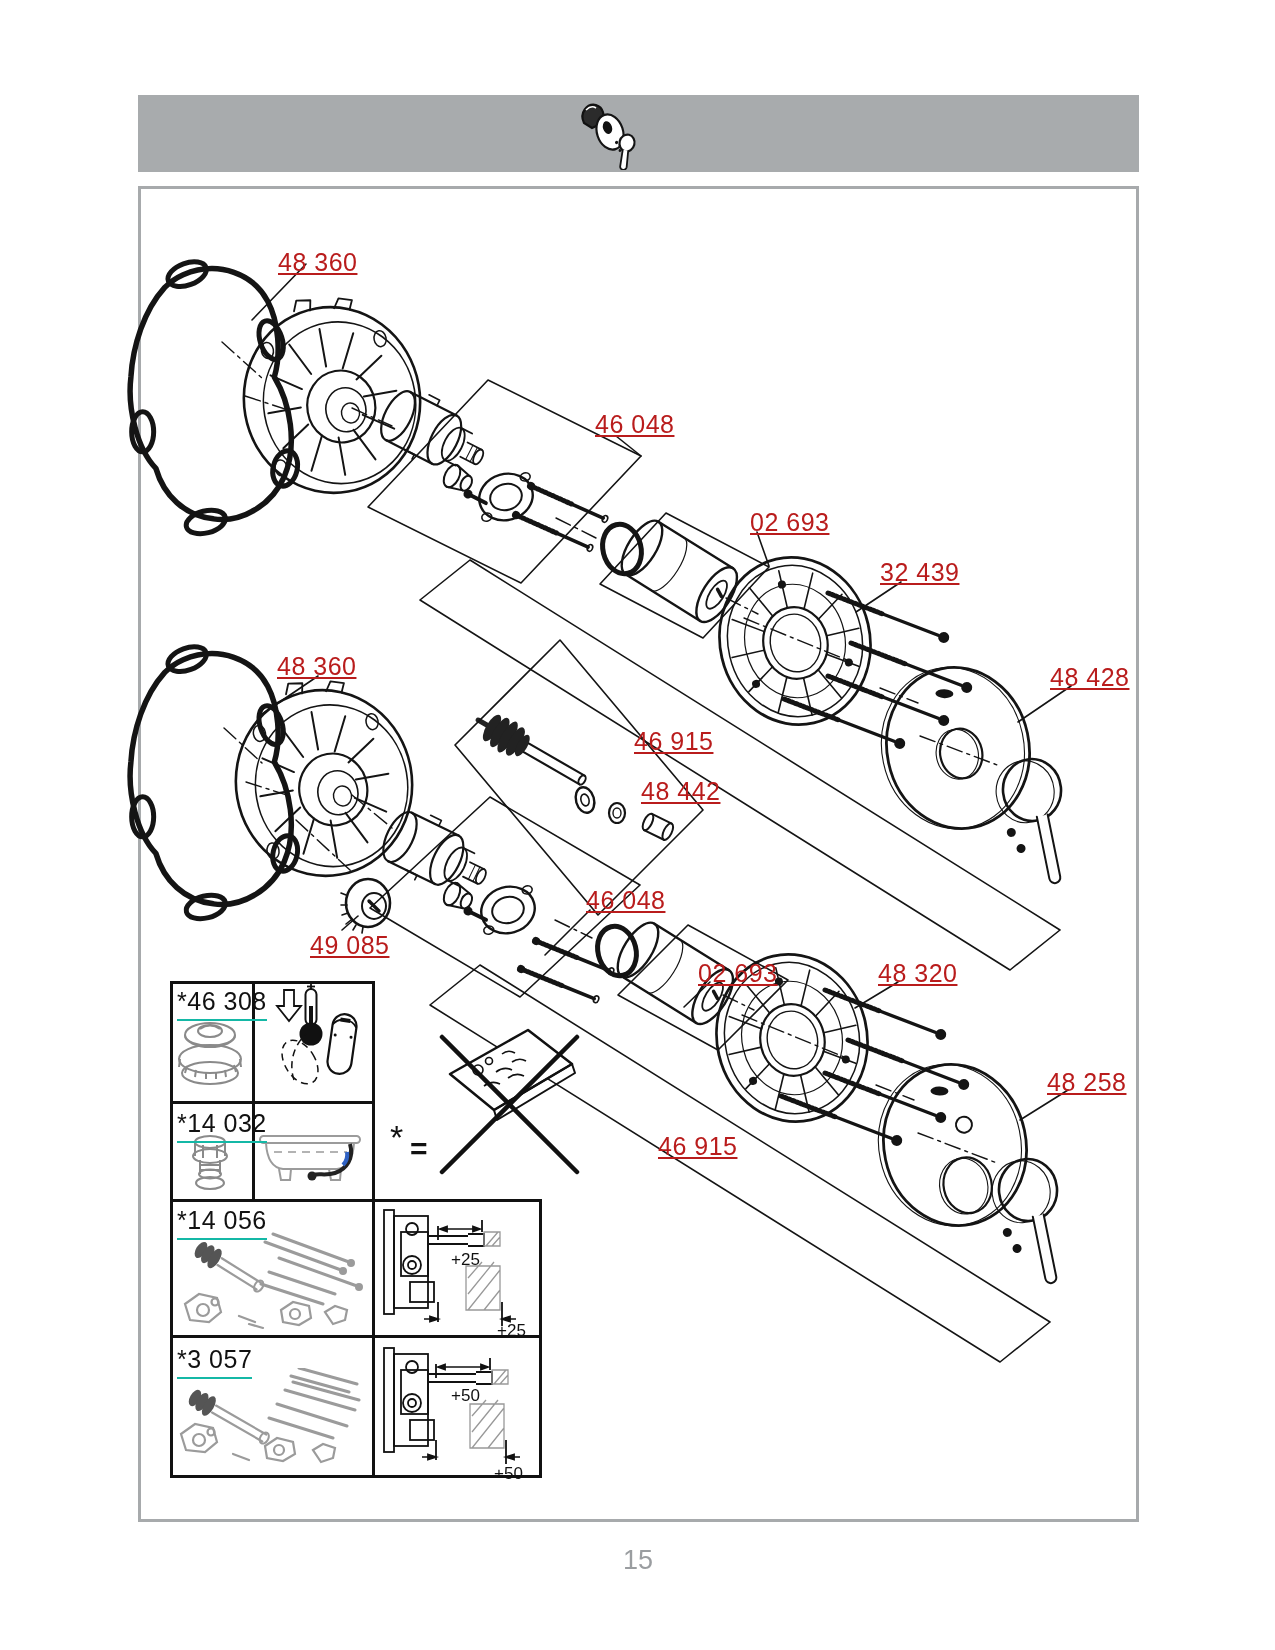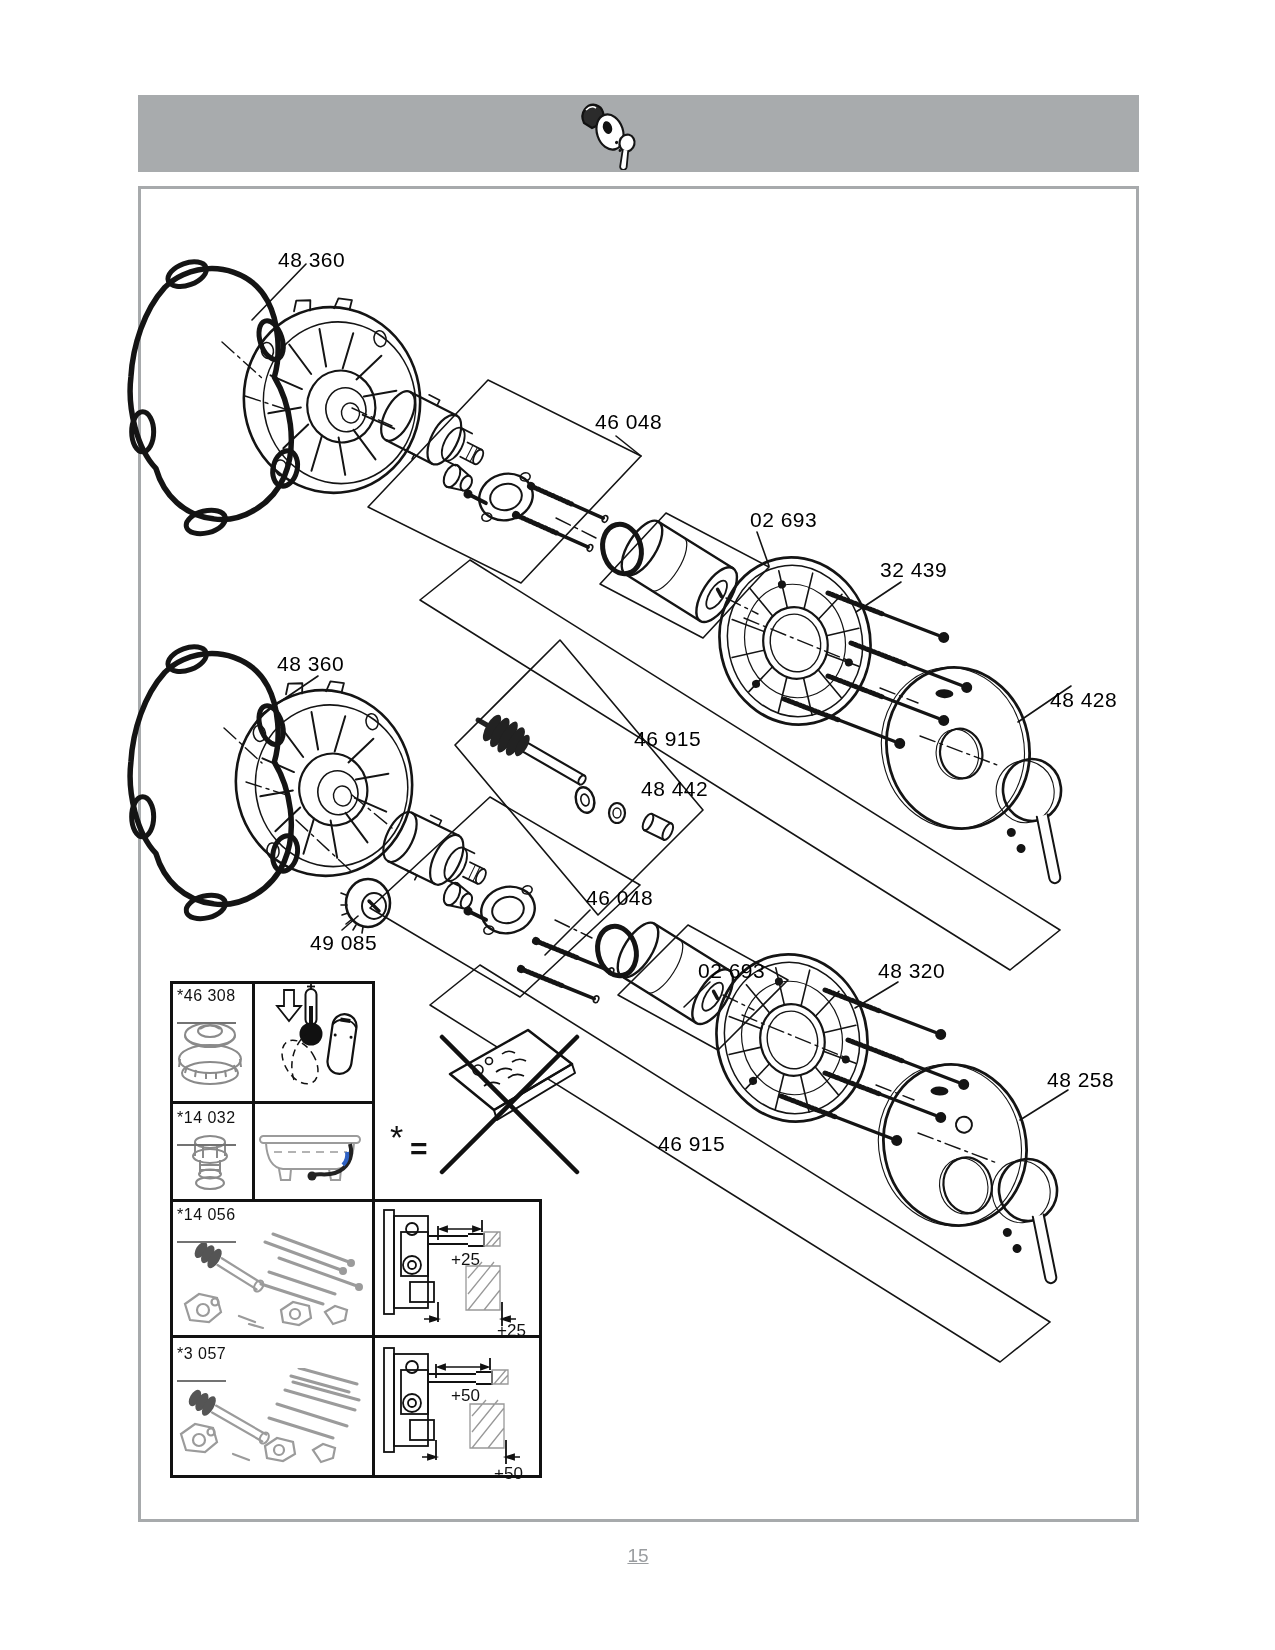--- a/index.html
+++ b/index.html
@@ -1,30 +1,30 @@
 <!DOCTYPE html>
 <html><head>
 <meta charset="utf-8">
 <style>
   html,body{margin:0;padding:0;background:#fff;}
   .page{position:relative;width:1275px;height:1650px;background:#fff;overflow:hidden;
         font-family:"Liberation Sans", sans-serif;color:#111;}
   .header-bar{position:absolute;left:138px;top:95px;width:1001px;height:77px;background:#a8abad;}
   .frame{position:absolute;left:138px;top:186px;width:995px;height:1330px;border:3px solid #a7aaac;background:#fff;}
   .diagram-svg{position:absolute;left:0;top:0;width:1275px;height:1650px;}
-  .plabel{position:absolute;font-size:21px;letter-spacing:.5px;white-space:nowrap;color:#000000;z-index:5;}
+  .plabel{position:absolute;font-size:25px;letter-spacing:.5px;white-space:nowrap;color:#b91c1c;z-index:5;text-decoration:underline;}
   .tbox{position:absolute;border:3px solid #111;background:#fff;z-index:4;}
   .tdivider{position:absolute;top:0;bottom:0;width:3px;background:#111;}
-  .code{position:absolute;font-size:16px;letter-spacing:.5px;border-bottom:2px solid #737373;
-        padding-bottom:17px;white-space:nowrap;z-index:6;}
+  .code{position:absolute;font-size:25px;letter-spacing:.5px;border-bottom:2px solid #14b8a6;
+        padding-bottom:3px;white-space:nowrap;z-index:6;}
   .dim{position:absolute;font-size:17px;white-space:nowrap;z-index:6;margin-top:24px;}
   .note-ast{position:absolute;font-size:34px;z-index:6;}
   .note-eq{position:absolute;font-size:30px;font-weight:bold;z-index:6;}
   .page-num{position:absolute;left:598px;top:1545px;width:80px;text-align:center;
-            font-size:19px;color:#9a9da0;text-decoration:underline;}
+            font-size:27px;color:#9a9da0;}
   .cell-svg{position:absolute;z-index:5;}
 </style>
 </head>
 <body>
 
 <div class="page">
 
   <div class="header-bar">
     <svg width="80" height="74" viewBox="0 0 80 74" style="position:absolute;left:432px;top:1px">
       <g fill="none" stroke="#141414" stroke-width="2.2">
@@ -300,21 +300,21 @@
           <path d="M918,1133 L997,1163"></path>
         </g>
       </g>
     </g>
   </svg>
 
   <div class="plabel" style="left:278px;top:248px">48 360</div>
   <div class="plabel" style="left:595px;top:410px">46 048</div>
   <div class="plabel" style="left:750px;top:508px">02 693</div>
   <div class="plabel" style="left:880px;top:558px">32 439</div>
-  <div class="plabel" style="left:1050px;top:688px">48 428</div>
+  <div class="plabel" style="left:1050px;top:663px">48 428</div>
   <div class="plabel" style="left:634px;top:727px">46 915</div>
   <div class="plabel" style="left:277px;top:652px">48 360</div>
   <div class="plabel" style="left:641px;top:777px">48 442</div>
   <div class="plabel" style="left:586px;top:886px">46 048</div>
   <div class="plabel" style="left:310px;top:931px">49 085</div>
   <div class="plabel" style="left:698px;top:959px">02 693</div>
   <div class="plabel" style="left:878px;top:959px">48 320</div>
   <div class="plabel" style="left:1047px;top:1068px">48 258</div>
   <div class="plabel" style="left:658px;top:1132px">46 915</div>
 

